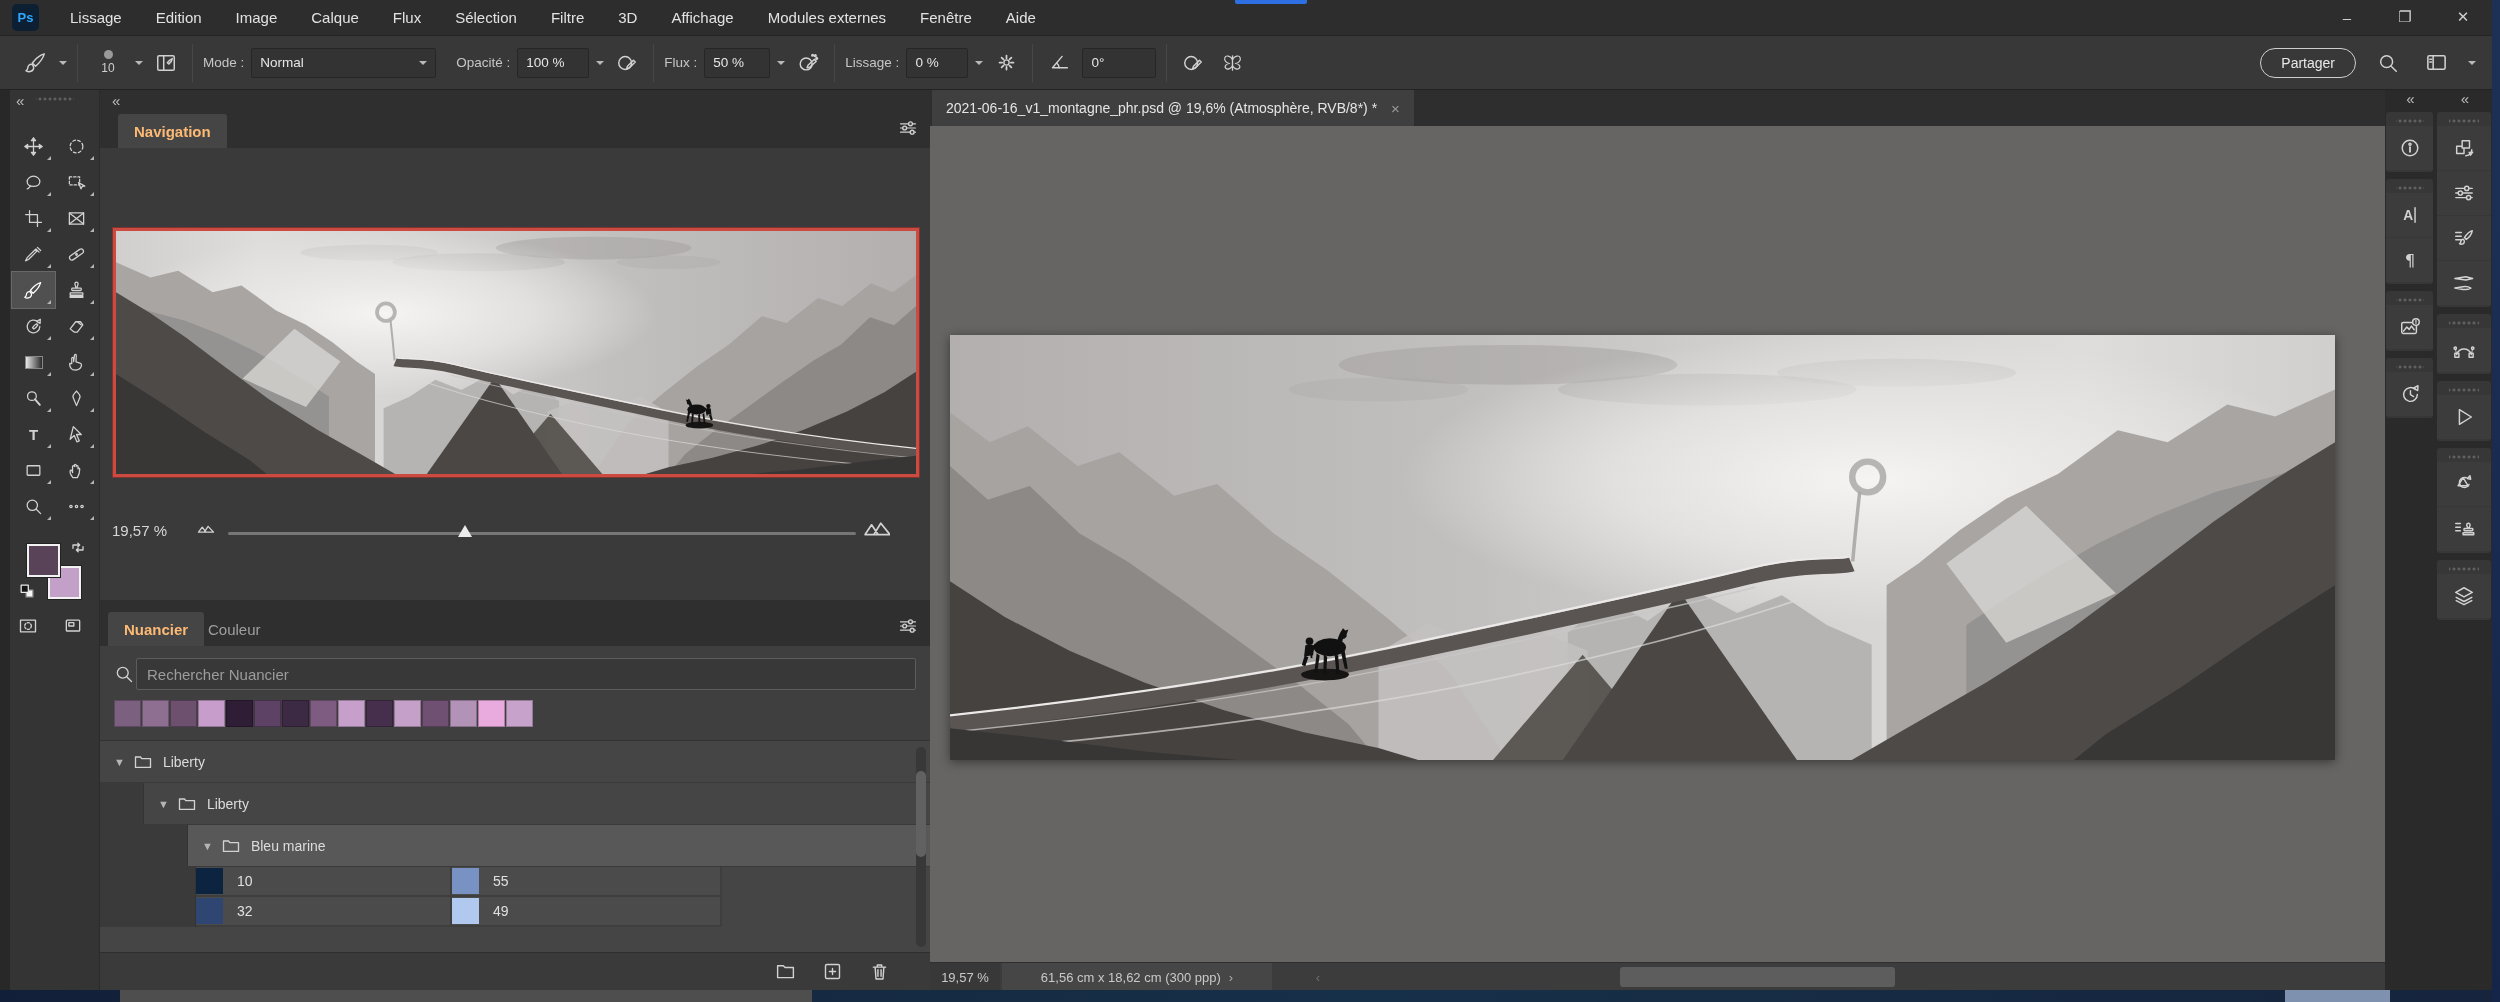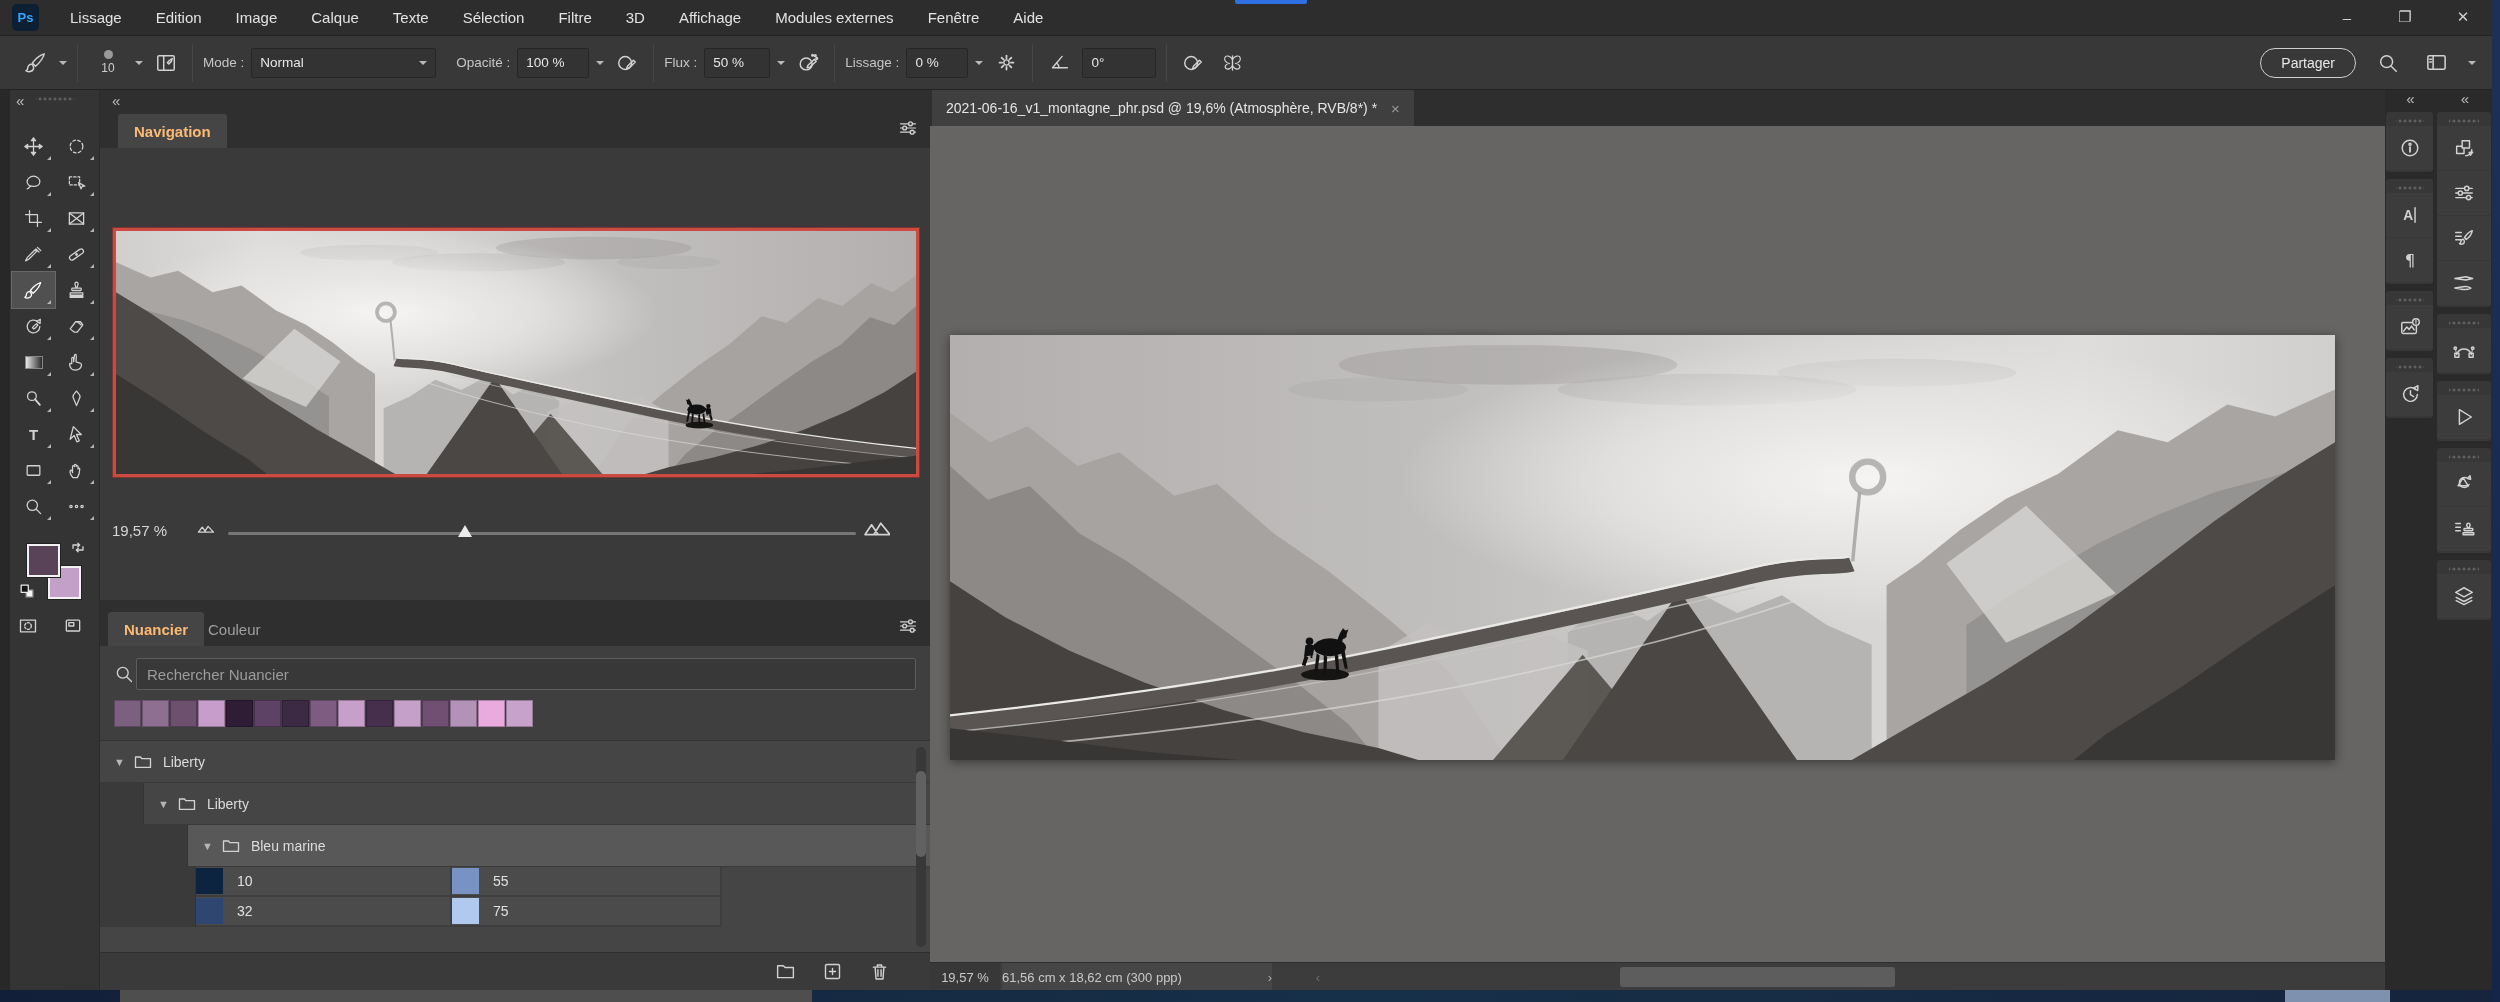--- a/index.html
+++ b/index.html
@@ -373,21 +373,21 @@
 </svg>
 
 <div class="screen">
 
   <div class="menubar">
     <div class="pslogo">Ps</div>
     <div class="menuitem">Lissage</div>
     <div class="menuitem">Edition</div>
     <div class="menuitem">Image</div>
     <div class="menuitem">Calque</div>
-    <div class="menuitem">Texte</div>
+    <div class="menuitem">Flux</div>
     <div class="menuitem">Sélection</div>
     <div class="menuitem">Filtre</div>
     <div class="menuitem">3D</div>
     <div class="menuitem">Affichage</div>
     <div class="menuitem">Modules externes</div>
     <div class="menuitem">Fenêtre</div>
     <div class="menuitem">Aide</div>
   </div>
   <div class="abs topaccent"></div>
   <div class="abs wctrl" style="left:2318px;">–</div>
@@ -750,21 +750,21 @@
           </div>
         </div>
         <div class="srow">
           <div class="indent" style="width:96px;background:#3a3a3a;"></div>
           <div class="scell">
             <div class="cc" style="background: rgb(47, 70, 115);"></div>
             <div class="cl">32</div>
           </div>
           <div class="scell" style="width:270px;">
             <div class="cc" style="background: rgb(177, 201, 238);"></div>
-            <div class="cl">75</div>
+            <div class="cl">49</div>
           </div>
         </div>
         <div class="treescroll"></div>
         <div class="treethumb" style="top:30px;height:86px;"></div>
       </div>
       <div class="swfooter">
         <span>
             <svg class="ic" width="21" height="21">
               <use href="#i-foldernew"></use>
             </svg>
@@ -795,21 +795,21 @@
         <svg viewBox="0 0 1390 428" preserveAspectRatio="none" width="1385" height="425">
             <use href="#art"></use>
           </svg>
       </div>
     </div>
     <div class="vscroll">
       <div class="vthumb"></div>
     </div>
     <div class="statusrow">
       <div class="statbox" style="left:0;width:70px;background:#383838;">19,57 %</div>
-      <div class="statbox" style="left:72px;width:270px;background:#464646;gap:8px;justify-content:space-between;">
+      <div class="statbox" style="left:72px;width:270px;background:#464646;gap:8px;">
         <span>61,56 cm x 18,62 cm (300 ppp)</span>
         <span style="color:#aaa;">›</span>
       </div>
       <div class="statbox" style="left:378px;width:20px;color:#6f6f6f;">‹</div>
       <div class="hthumb"></div>
       <div class="statbox" style="left:1512px;width:20px;color:#6f6f6f;">›</div>
     </div>
   </div>
 
   <div class="abs rightdock">

